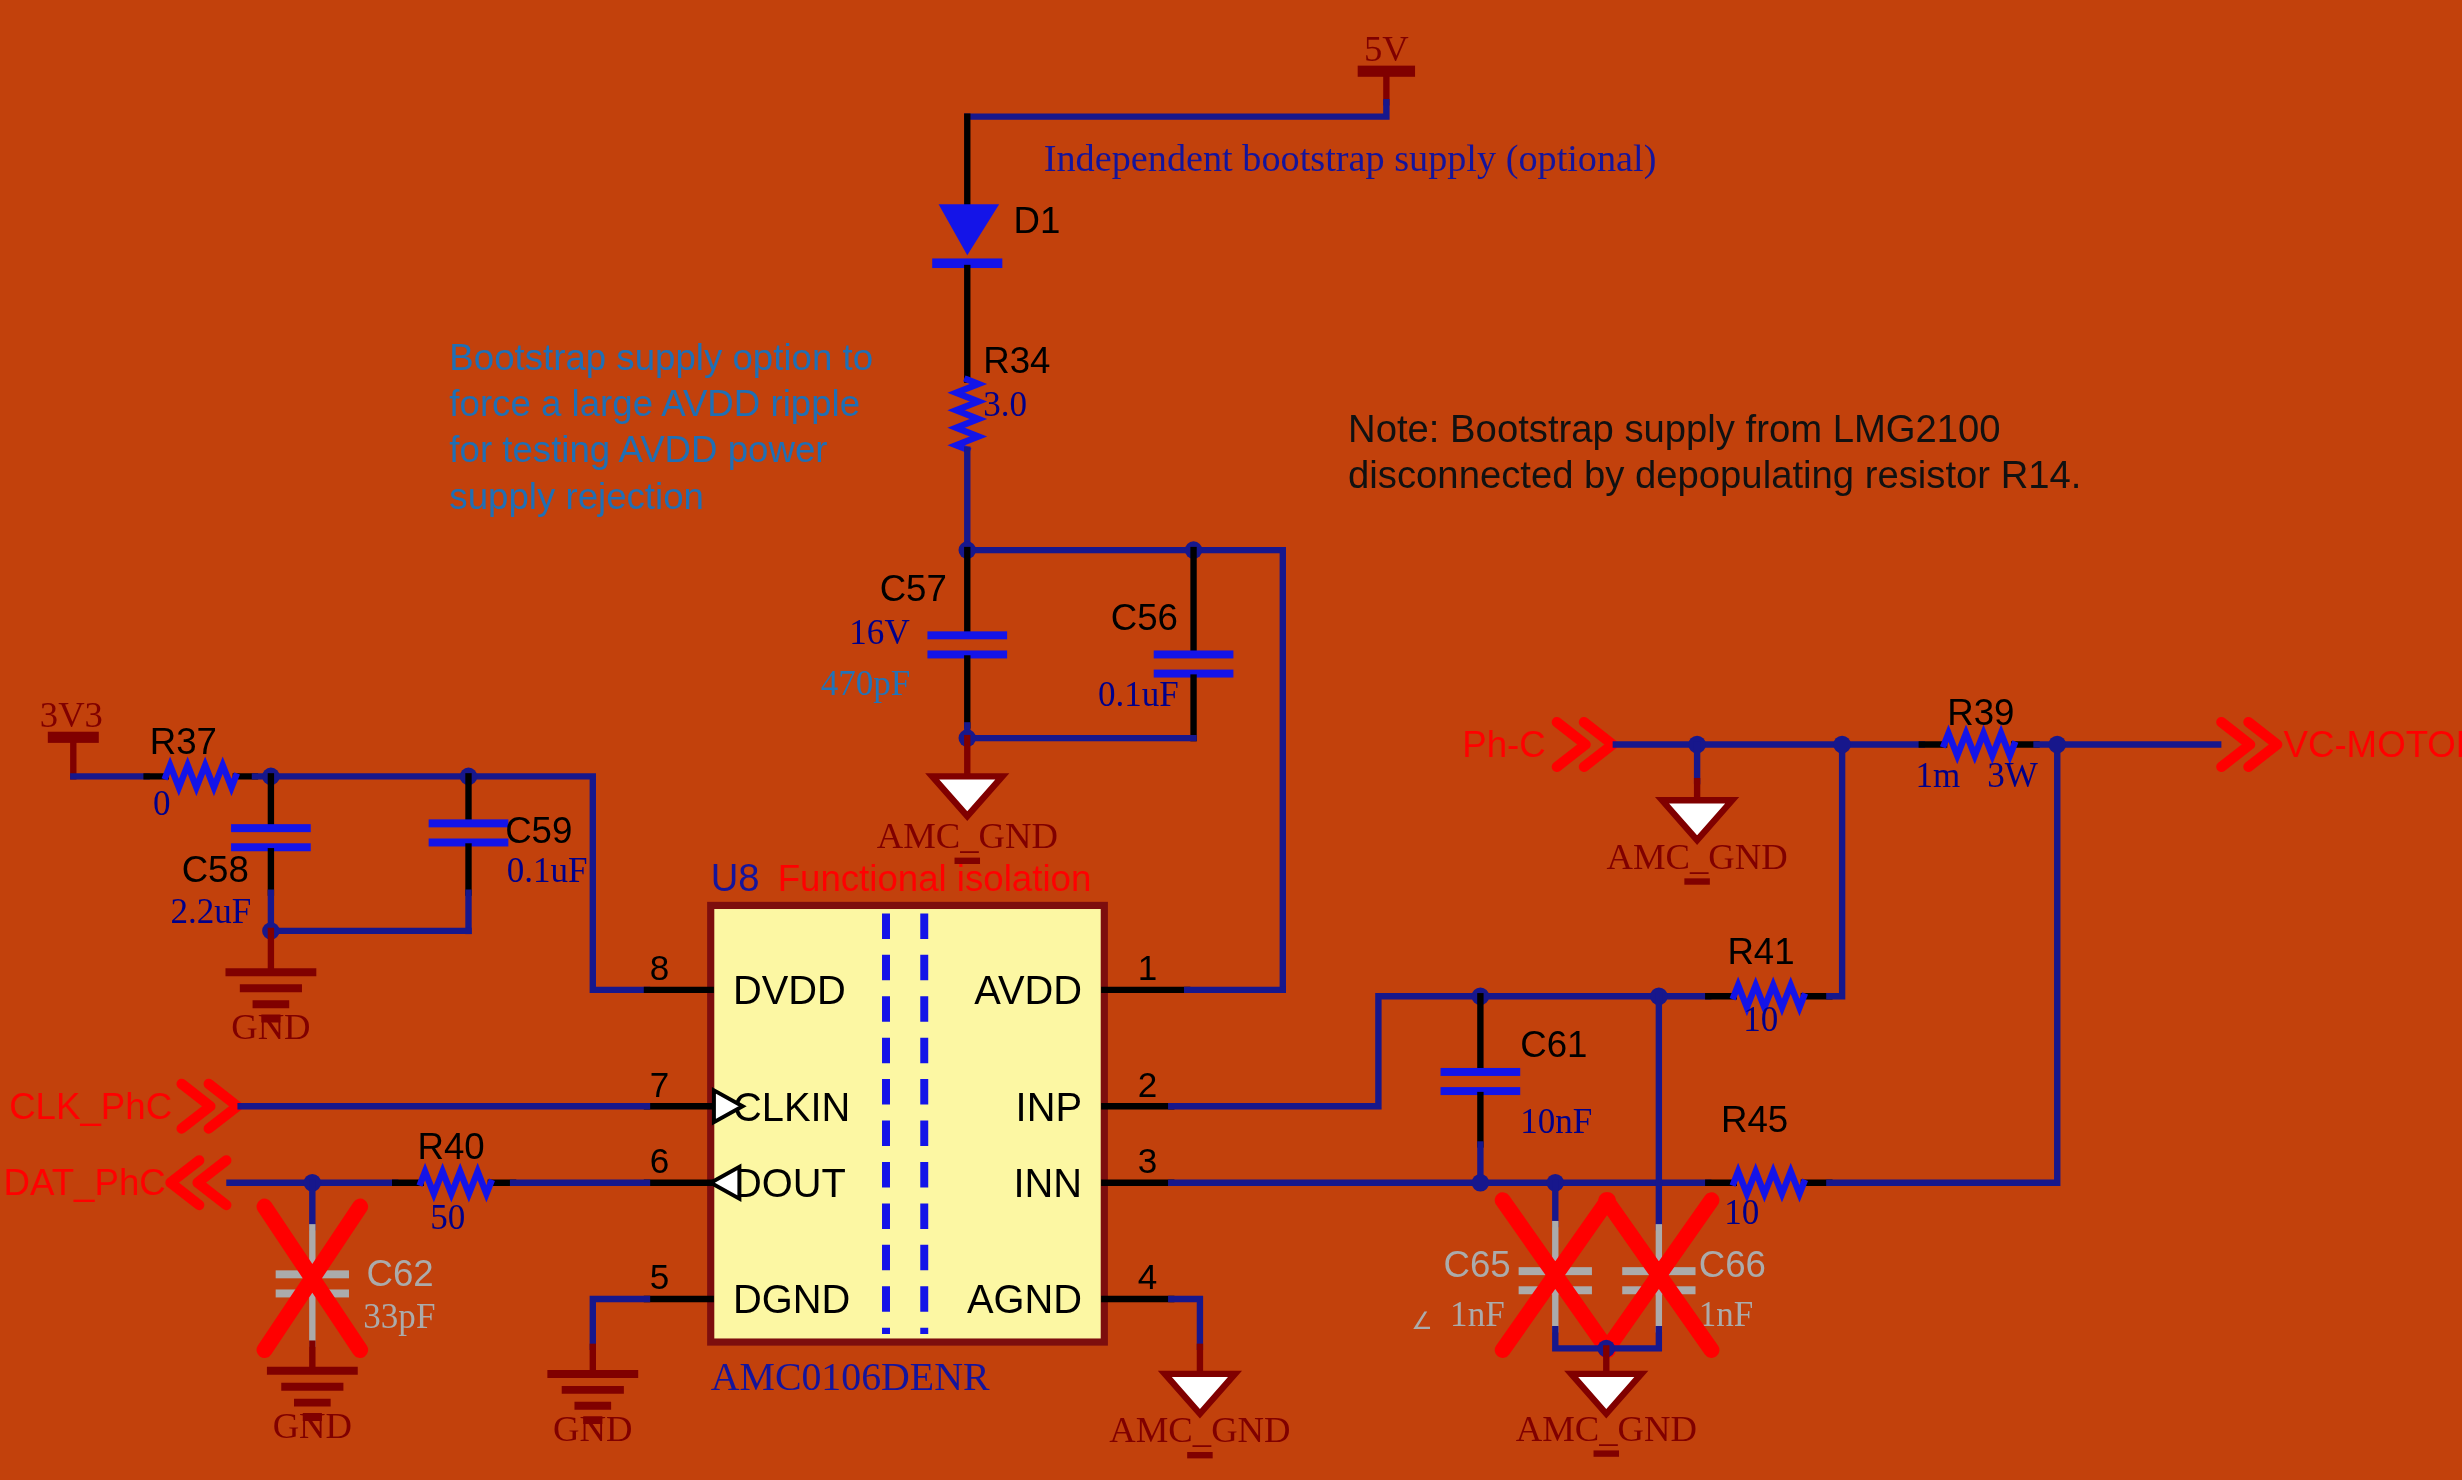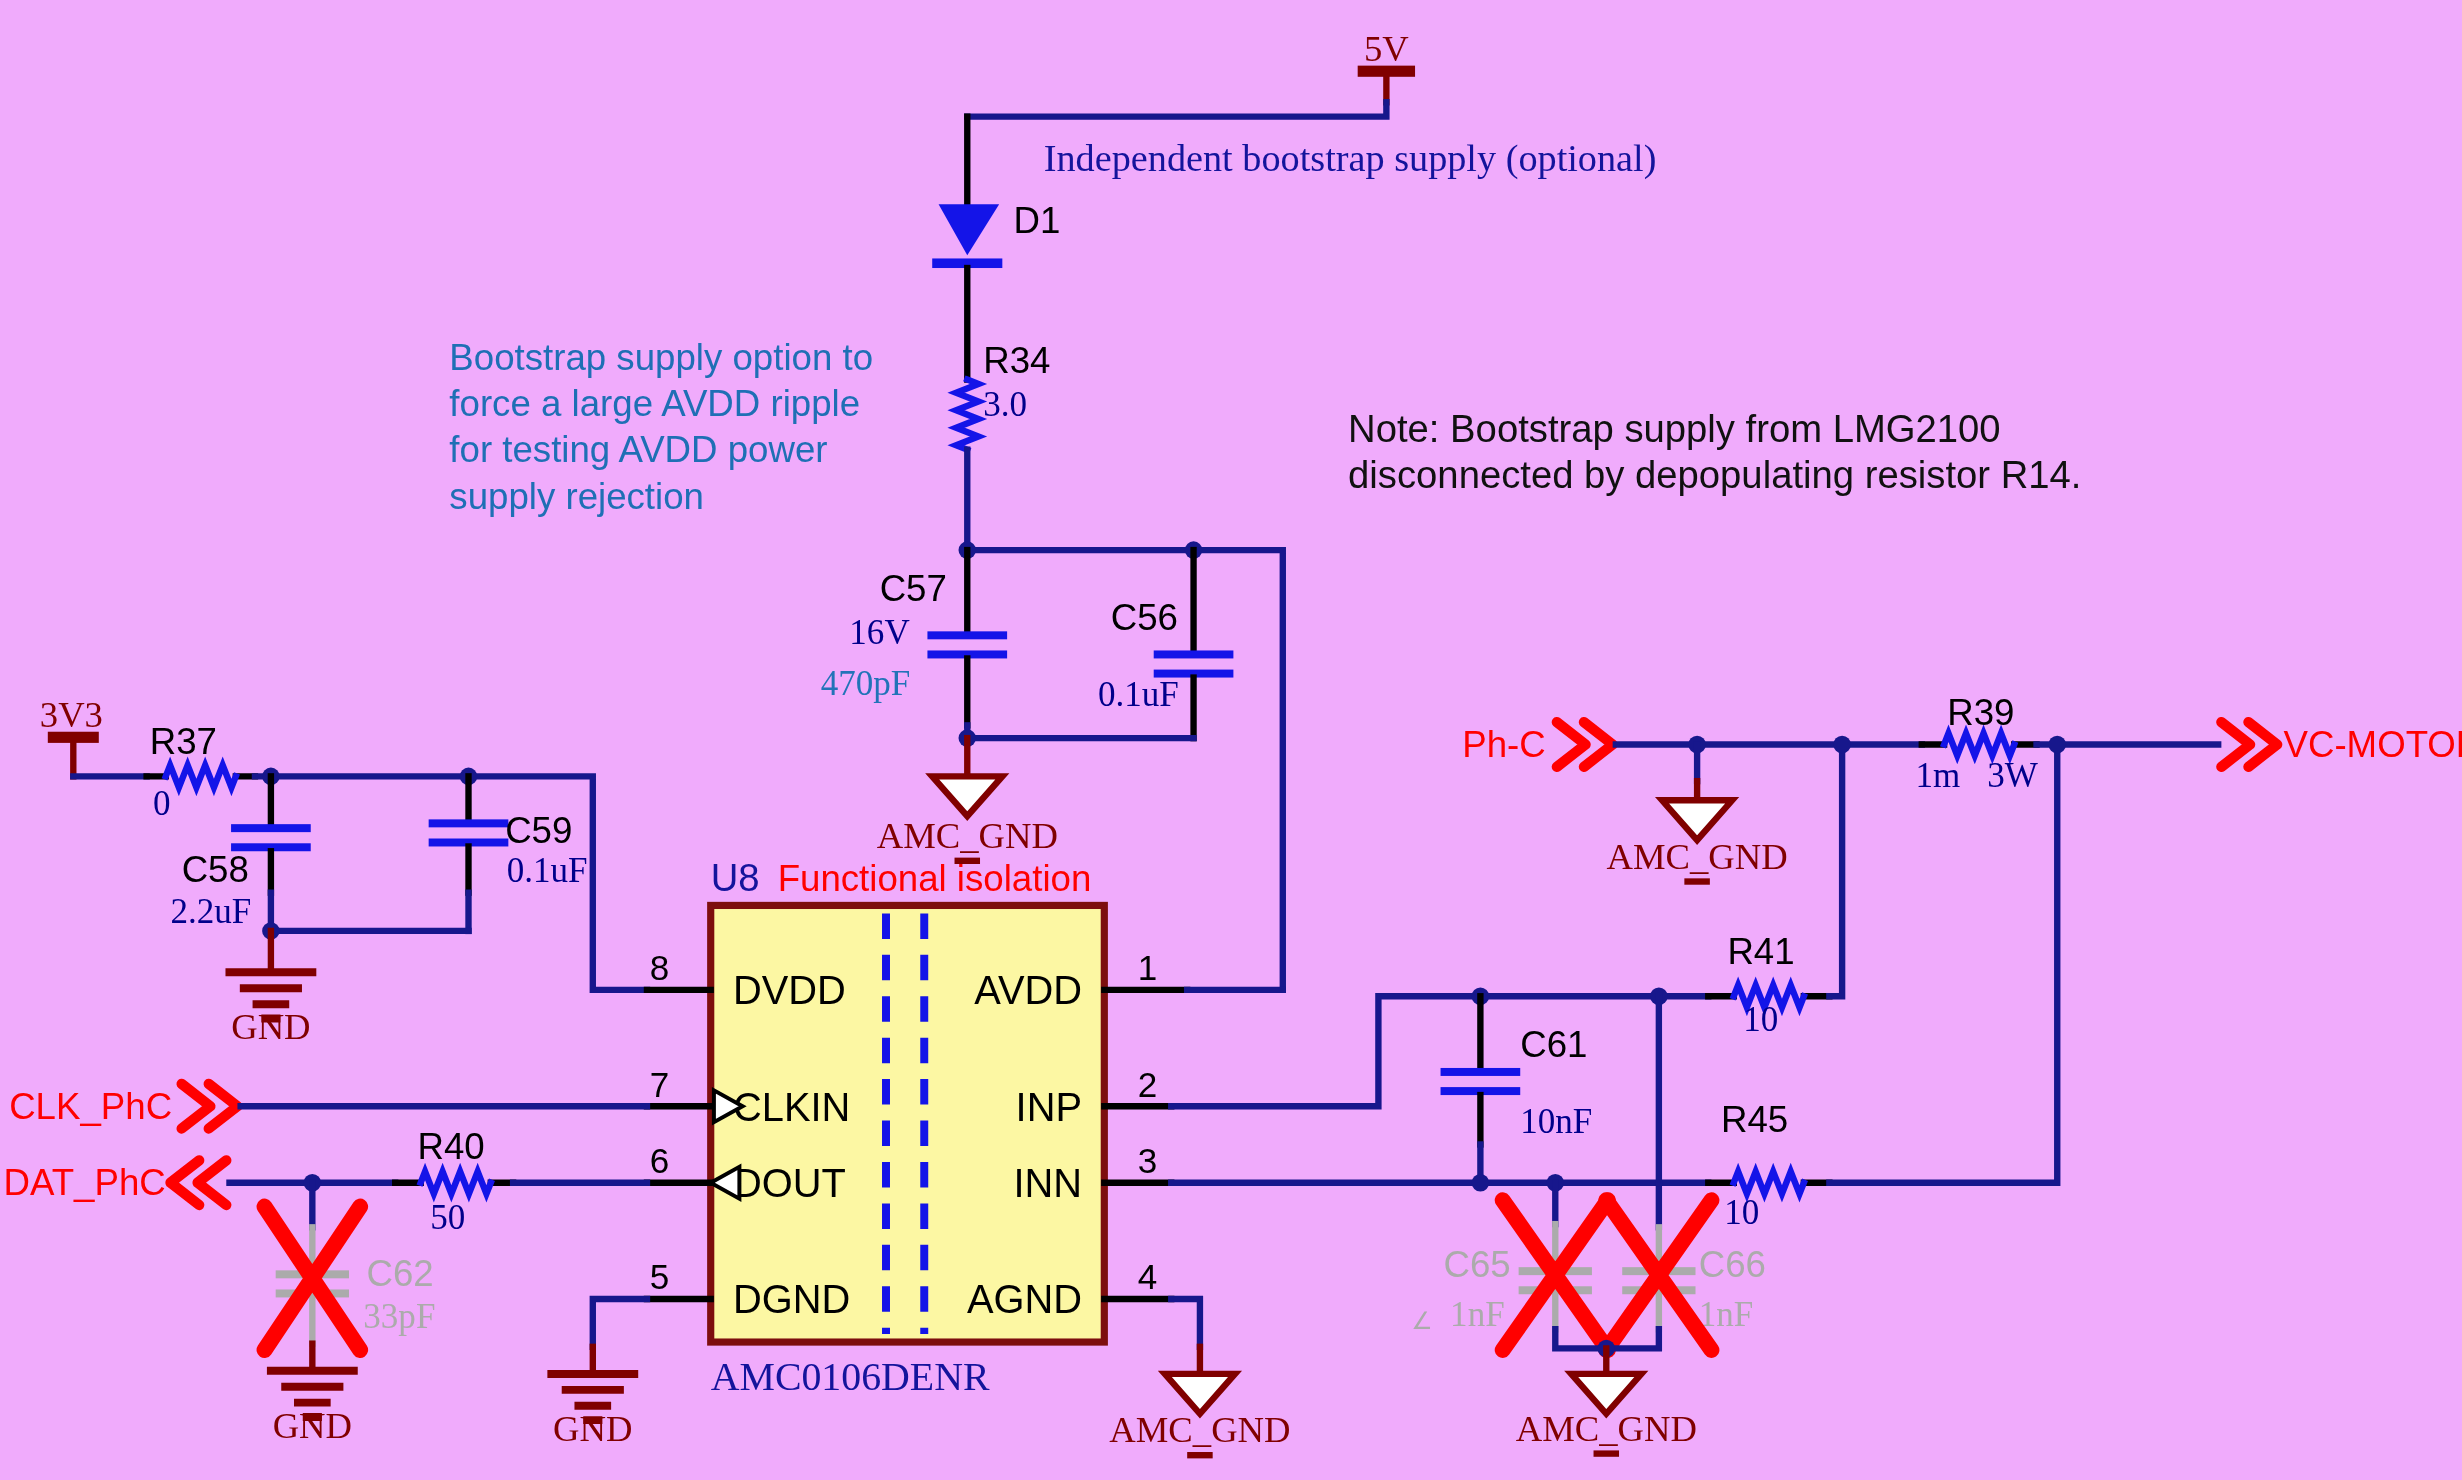--- a/index.html
+++ b/index.html
@@ -1,16 +1,16 @@
 <!DOCTYPE html>
 <html style="font-size:12.4px"><head>
 <meta charset="utf-8">
 <style>
   html,body{margin:0;padding:0;background:#ffffff;}
-  .screen{width:2462px;height:1481px;background:#f0abfc;overflow:hidden;}
+  .screen{width:2462px;height:1481px;background:#c2410c;overflow:hidden;}
   svg{display:block;width:2462px;height:1481px;}
   
   .w  {stroke:#17178C;stroke-width:4;fill:none;stroke-linecap:square;}
   .bk {stroke:#000000;stroke-width:4;fill:none;stroke-linecap:square;}
   .bl {stroke:#1414E8;stroke-width:4;fill:none;stroke-linecap:square;}
   .gy {stroke:#ABABAB;stroke-width:4;fill:none;stroke-linecap:square;}
   .rd {stroke:#800000;stroke-width:4;fill:none;stroke-linecap:square;}
   .rd5{stroke:#800000;stroke-width:5;fill:none;stroke-linecap:square;}
   .xr {stroke:#FF0000;stroke-width:10;fill:none;stroke-linecap:round;}
   .chev{stroke:#FF0000;stroke-width:6.5;fill:none;stroke-linecap:round;stroke-linejoin:round;}

